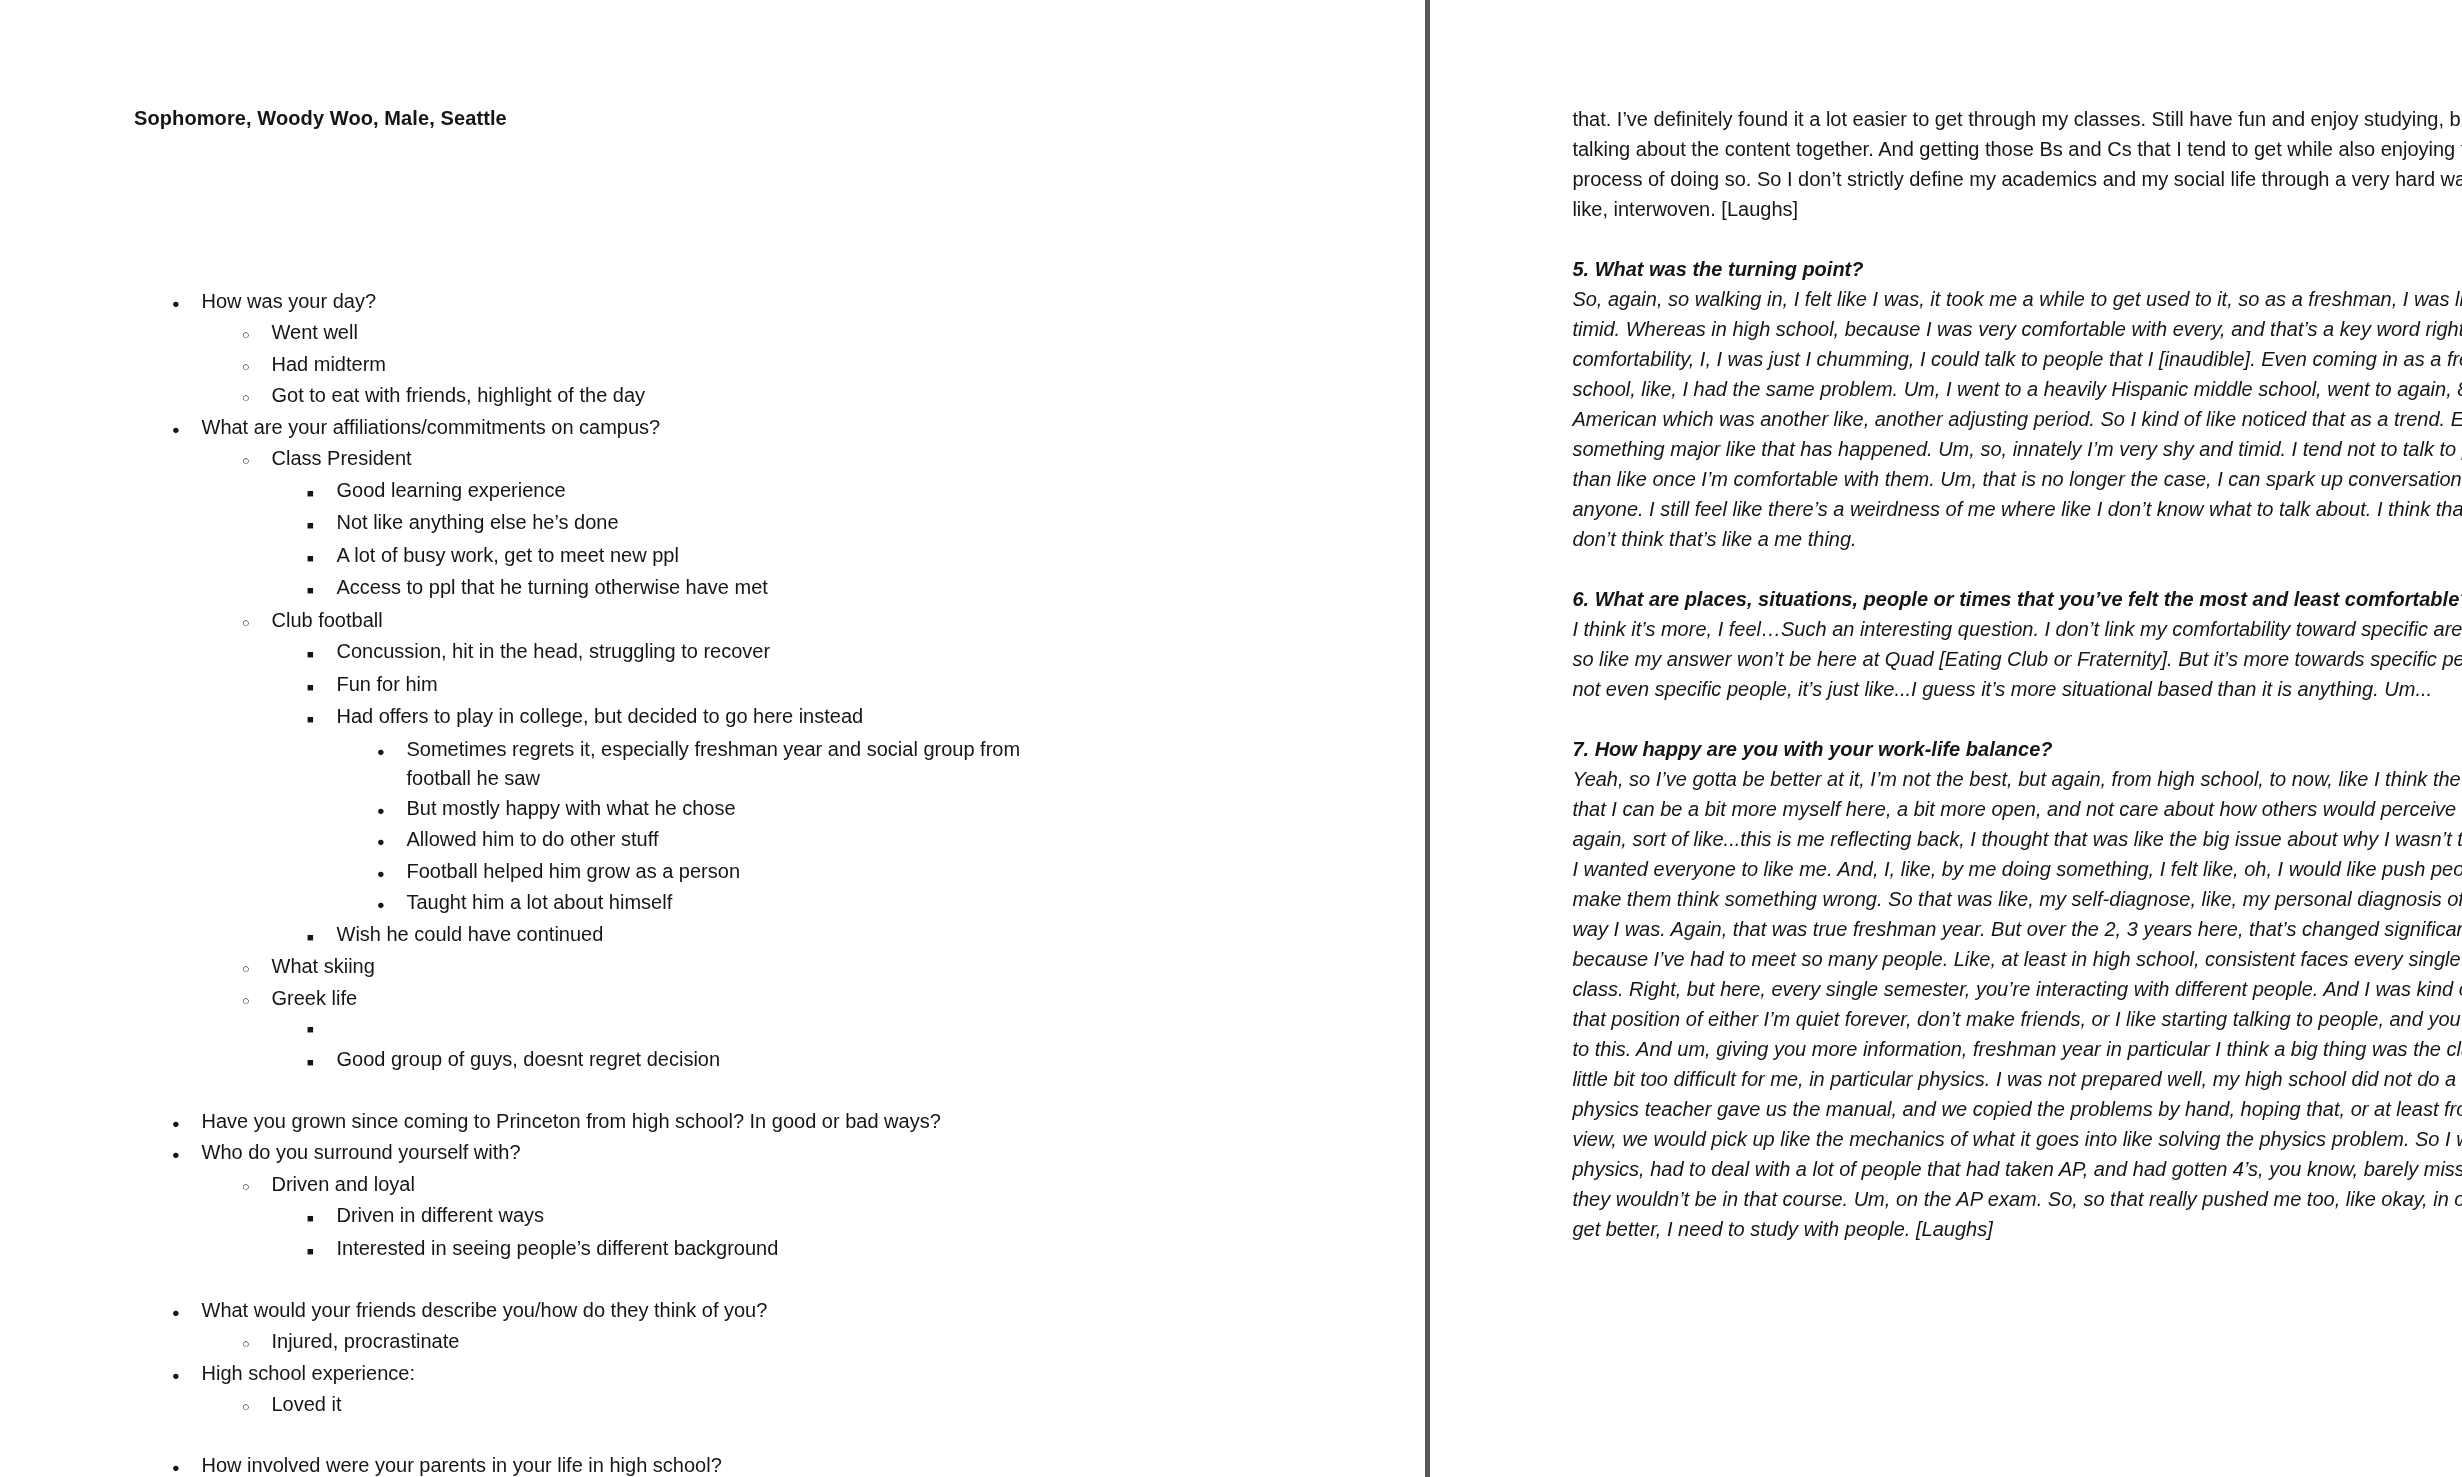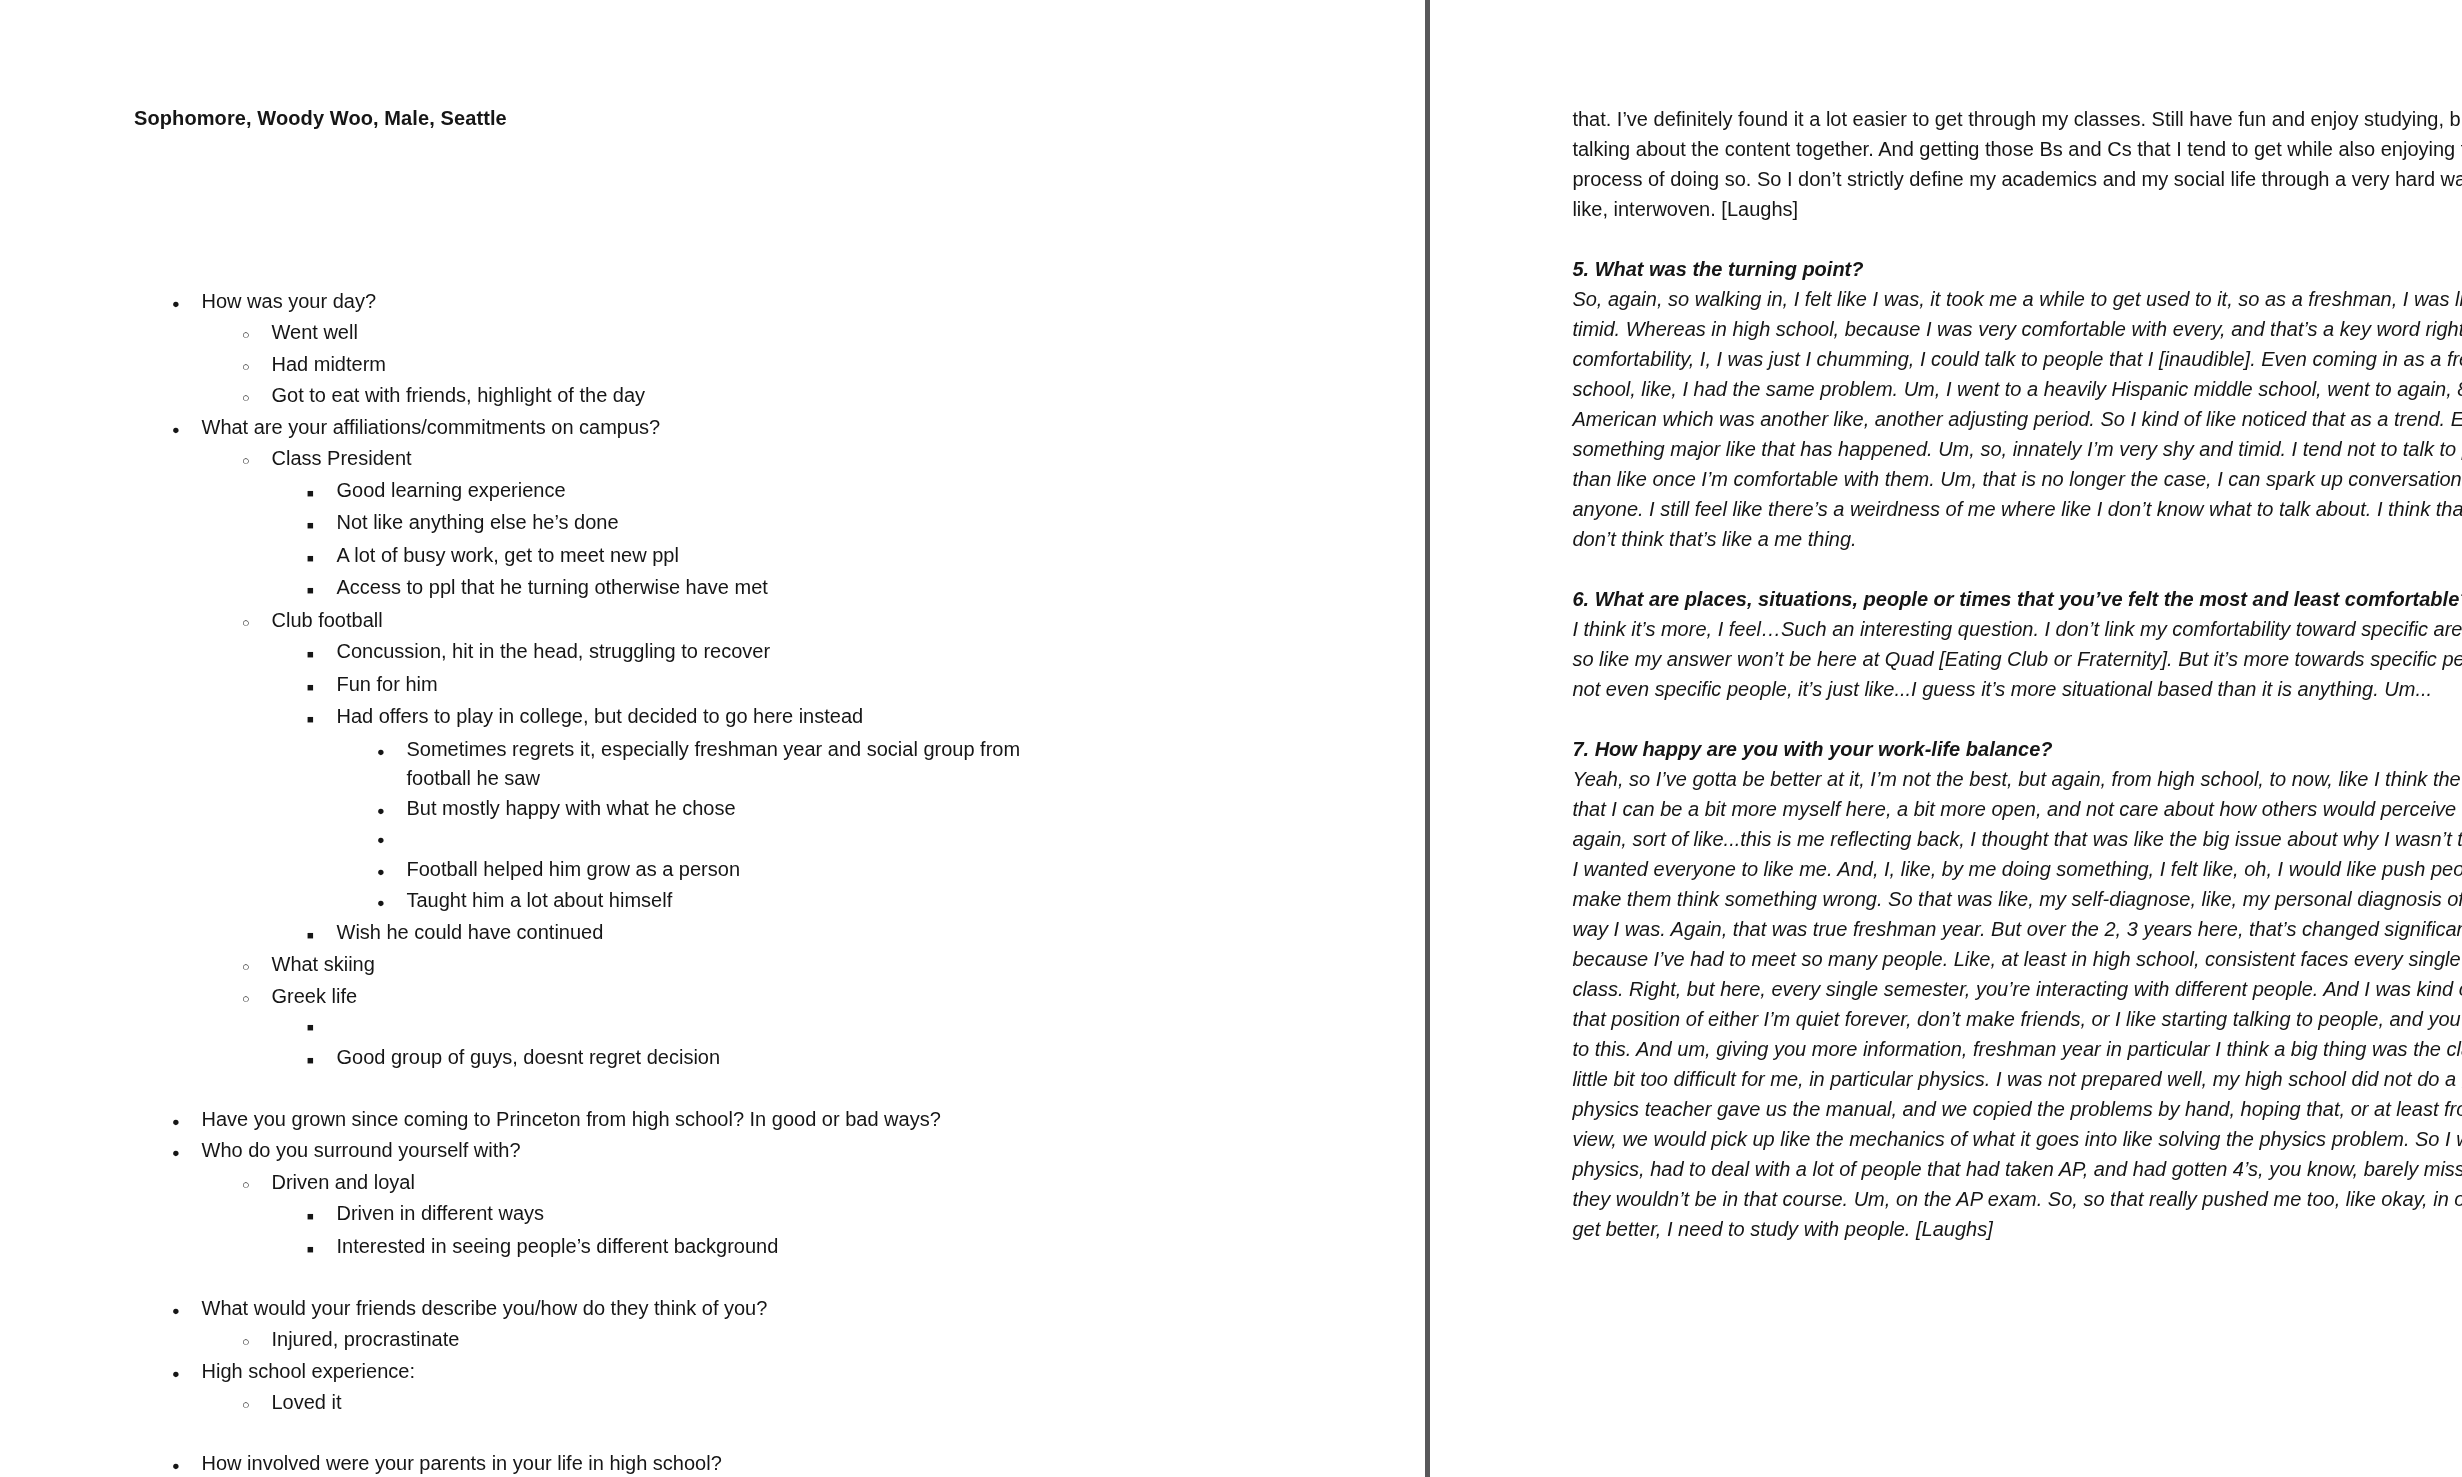--- a/index.html
+++ b/index.html
@@ -147,20 +147,21 @@
         <li class="o-item lvl-4">
           <span class="o-bullet b4">●</span>
           <span class="o-text">Sometimes regrets it, especially freshman year and social group from football he saw</span>
         </li>
         <li class="o-item lvl-4">
           <span class="o-bullet b4">●</span>
           <span class="o-text">But mostly happy with what he chose</span>
         </li>
         <li class="o-item lvl-4">
           <span class="o-bullet b4">●</span>
+          <span class="o-text">Allowed him to do other stuff</span>
         </li>
         <li class="o-item lvl-4">
           <span class="o-bullet b4">●</span>
           <span class="o-text">Football helped him grow as a person</span>
         </li>
         <li class="o-item lvl-4">
           <span class="o-bullet b4">●</span>
           <span class="o-text">Taught him a lot about himself</span>
         </li>
         <li class="o-item lvl-3">

